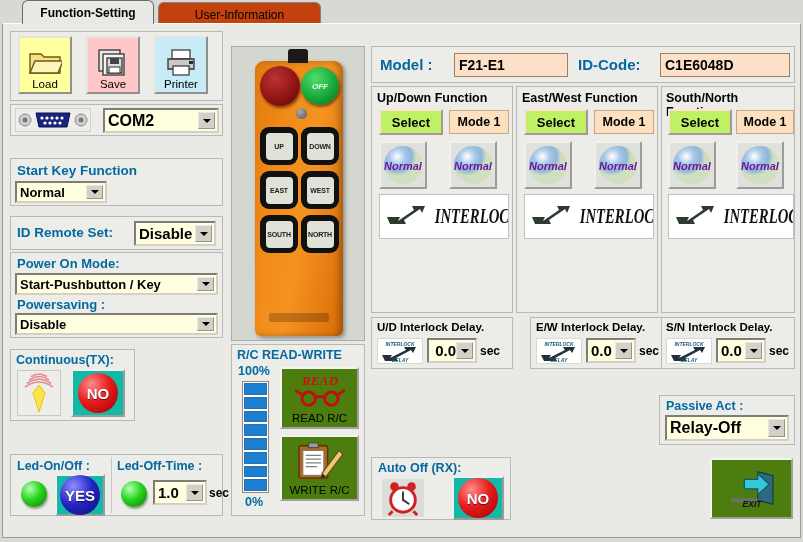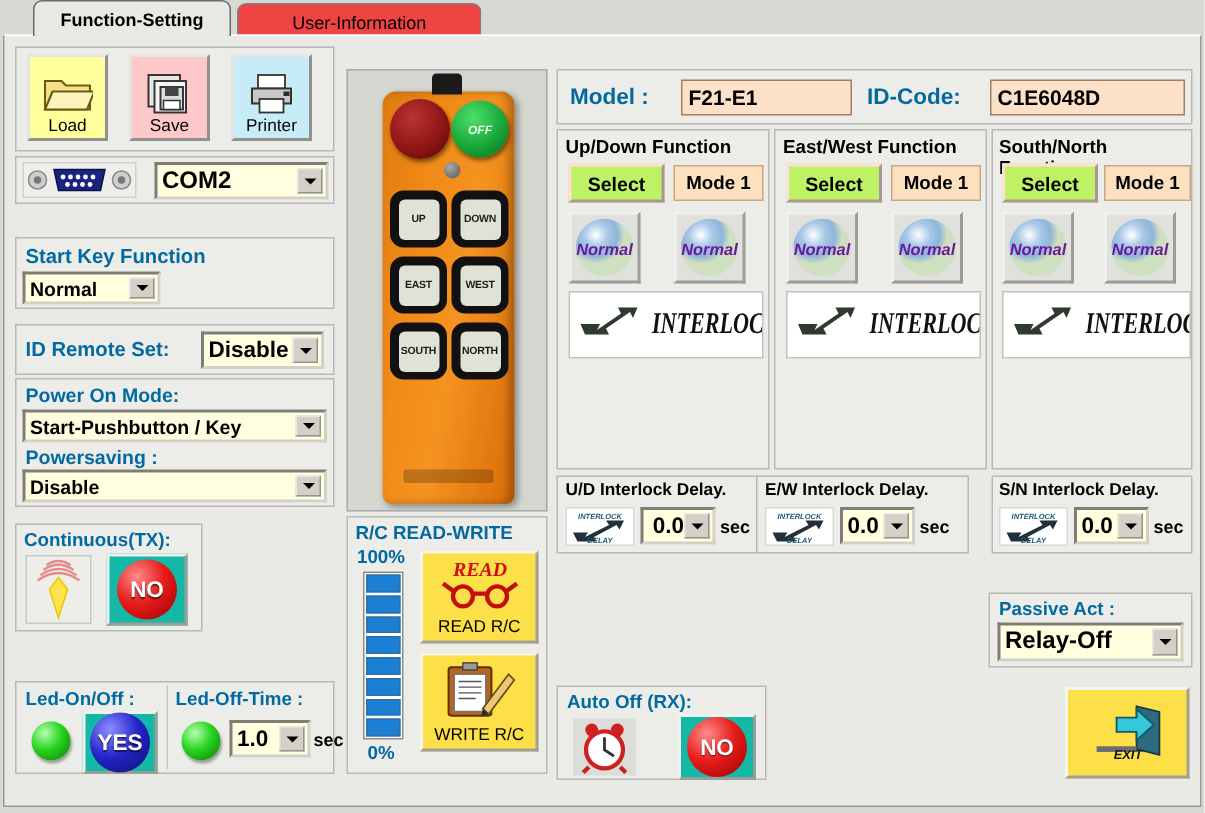--- a/index.html
+++ b/index.html
@@ -22,21 +22,21 @@
   
   .tabstrip {
     position: absolute; left: 0; top: 0; width: 803px; height: 24px;
     background: #d8d8d4;
   }
   .tab {
     position: absolute; top: 2px; height: 24px;
     border: 1px solid #808080;
     border-bottom: none;
     border-radius: 6px 6px 0 0;
-    background: #ef4444;
+    background: #c2410c;
     font-size: 12px;
     display: flex; align-items: center; justify-content: center;
     color: #000;
   }
   .tab.active {
     background: #e8e8e4;
     font-weight: bold;
     top: 0px; height: 24px;
     z-index: 3;
     border-color: #6a6a6a;
@@ -181,21 +181,21 @@
     position: absolute;
     background: #ffffff;
     border: 1px solid #8a8a86;
     display: flex; flex-direction: column-reverse;
     padding: 1px; gap: 2px;
   }
   .pseg { width: 100%; flex: 1 1 0; background: #1b7fd4; border: 1px solid #2e6fa8; }
 
   .actbtn {
     position: absolute;
-    background: #fde047;
+    background: #4d7c0f;
     border: 2px outset #f4f4f0;
     display: flex; flex-direction: column;
     align-items: center; justify-content: center;
     font-size: 11.5px; color: #000;
     cursor: pointer;
   }
   .lbl-a { position: absolute; font-size: 12px; font-weight: bold; color:#0369a1; }
   .sec { position: absolute; font-size: 12px; font-weight: bold; color: #000; }
 
   
@@ -592,21 +592,21 @@
           <text x="22" y="23" font-family="Liberation Sans, sans-serif" font-size="5" font-weight="bold" font-style="italic" fill="#1c5a78" text-anchor="middle">DELAY</text>
         </svg>
       </div>
       <div class="combo" style="left:55px; top:20px; width:50px; height:25px; font-size:15px; font-weight:bold;">
         <span class="cv">0.0</span>
         <span class="arrow"></span>
       </div>
       <div class="sec" style="left:108px; top:26px;">sec</div>
     </div>
 
-    <div class="panel" style="left:501px; top:293px; width:142px; height:52px;">
+    <div class="panel" style="left:527px; top:293px; width:142px; height:52px;">
       <div class="ttl-sm" style="position:absolute;left:5px;top:3px;">E/W Interlock Delay.</div>
       <div class="iconpad" style="left:5px; top:20px; width:46px; height:26px; background:#ffffff; border:1px solid #d8d8d4;">
         <svg viewBox="0 0 44 24" width="44" height="24">
           <text x="22" y="7" font-family="Liberation Sans, sans-serif" font-size="5" font-weight="bold" font-style="italic" fill="#1c5a78" text-anchor="middle">INTERLOCK</text>
           <path d="M4 16 L14 16 L12 19 L28 11 L26 8 L38 8 L35 14 L33 11 L18 19 L20 22 L7 22 Z" fill="#23303a"></path>
           <text x="22" y="23" font-family="Liberation Sans, sans-serif" font-size="5" font-weight="bold" font-style="italic" fill="#1c5a78" text-anchor="middle">DELAY</text>
         </svg>
       </div>
       <div class="combo" style="left:55px; top:20px; width:50px; height:25px; font-size:15px; font-weight:bold;">
         <span class="cv">0.0</span>

